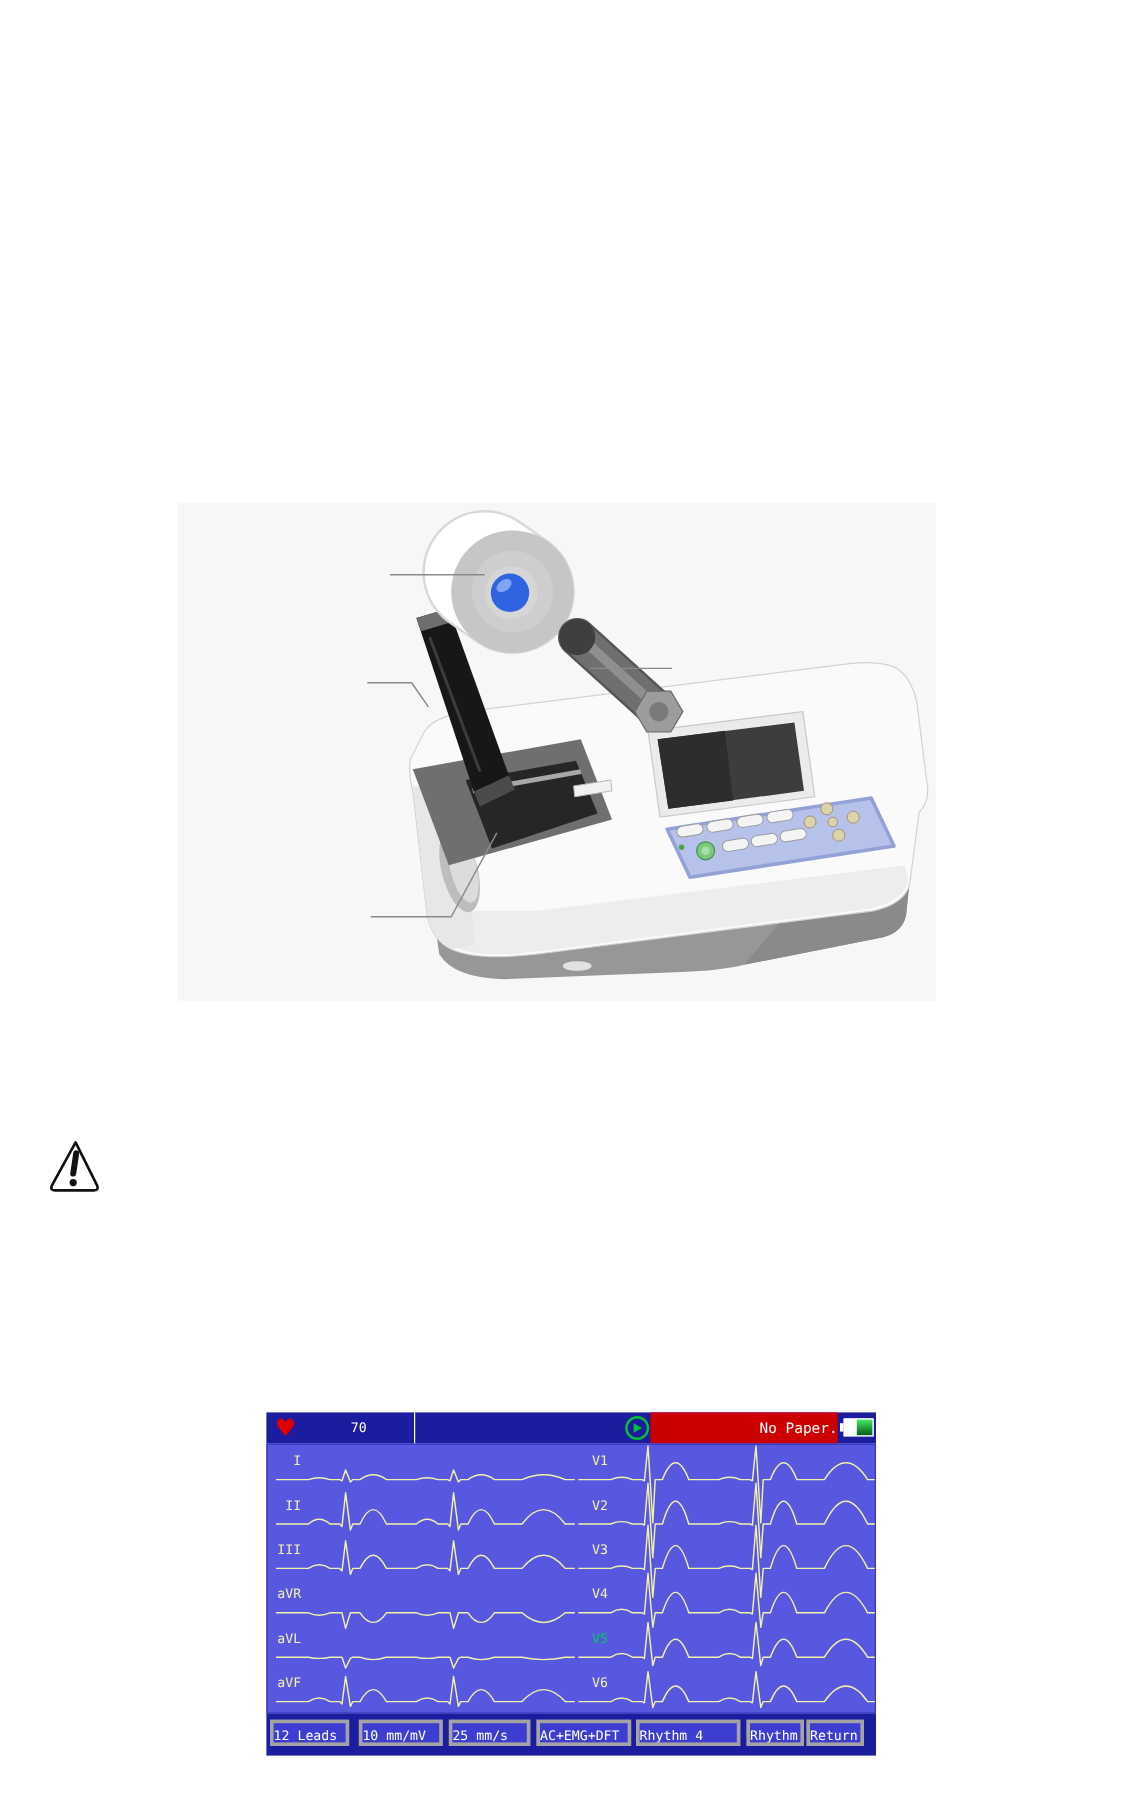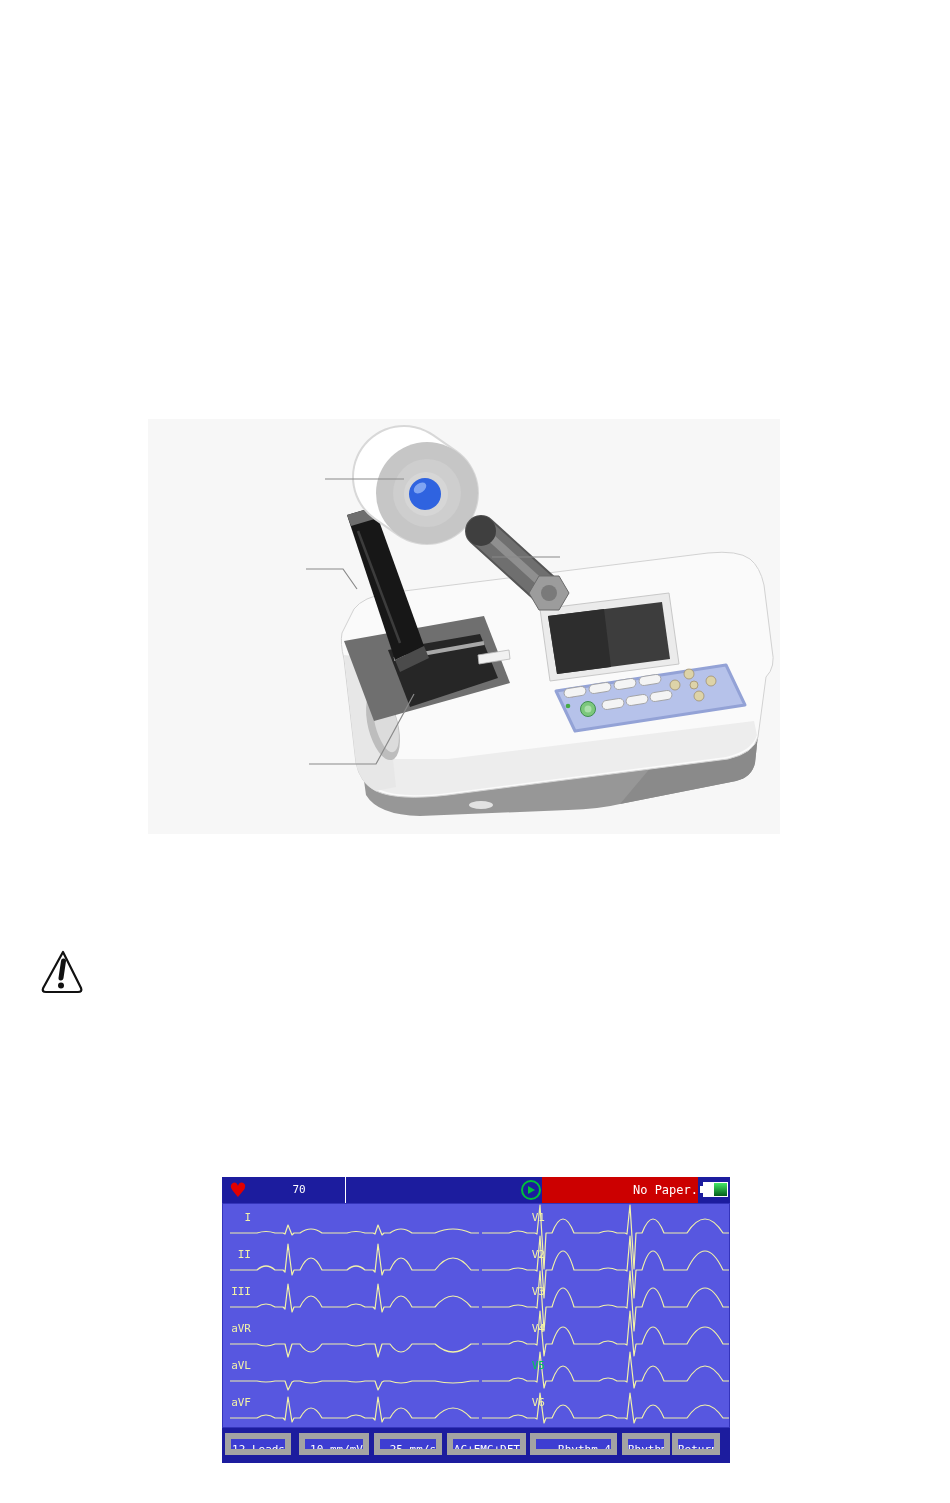--- a/index.html
+++ b/index.html
@@ -33,25 +33,25 @@
   .battery .bg{position:absolute;right:0;top:0;width:55%;height:100%;
                background:linear-gradient(180deg,#46e868 0%,#1f9c3a 55%,#045d1c 100%);}
 
   .wavearea{position:absolute;left:0;top:26px;width:508px;height:225px;background:#5757e0;
             border:1px solid #3434bb;box-sizing:border-box;overflow:hidden;}
   .wavearea svg{position:absolute;top:0;overflow:visible;}
   #wave-left{left:6px;}
   #wave-right{left:258px;}
   .lead-label{position:absolute;font-size:11px;line-height:12px;color:#f2f2a8;}
   .ll{left:6px;width:22px;text-align:right;}
-  .lr{left:262px;width:30px;text-align:right;margin-left:30px;}
+  .lr{left:262px;width:30px;text-align:center;}
 
   .buttonbar{position:absolute;left:0;top:251px;width:508px;height:35px;background:#1c1c9e;}
   .bbtn{position:absolute;top:5px;height:22px;line-height:22px;background:#3d3dd2;
-        border:6px solid #a3a3a3;color:#ffffff;font-size:11px;text-align:right;
+        border:3px solid #a3a3a3;color:#ffffff;font-size:11px;text-align:left;
         box-sizing:border-box;white-space:nowrap;overflow:hidden;}
   .bbtn:nth-of-type(1){left:3px;width:66px;}
   .bbtn:nth-of-type(2){left:77px;width:70px;}
   .bbtn:nth-of-type(3){left:152px;width:68px;}
   .bbtn:nth-of-type(4){left:225px;width:79px;}
   .bbtn:nth-of-type(5){left:308px;width:87px;}
   .bbtn:nth-of-type(6){left:400px;width:48px;}
   .bbtn:nth-of-type(7){left:450px;width:48px;}
 </style>
 </head>

